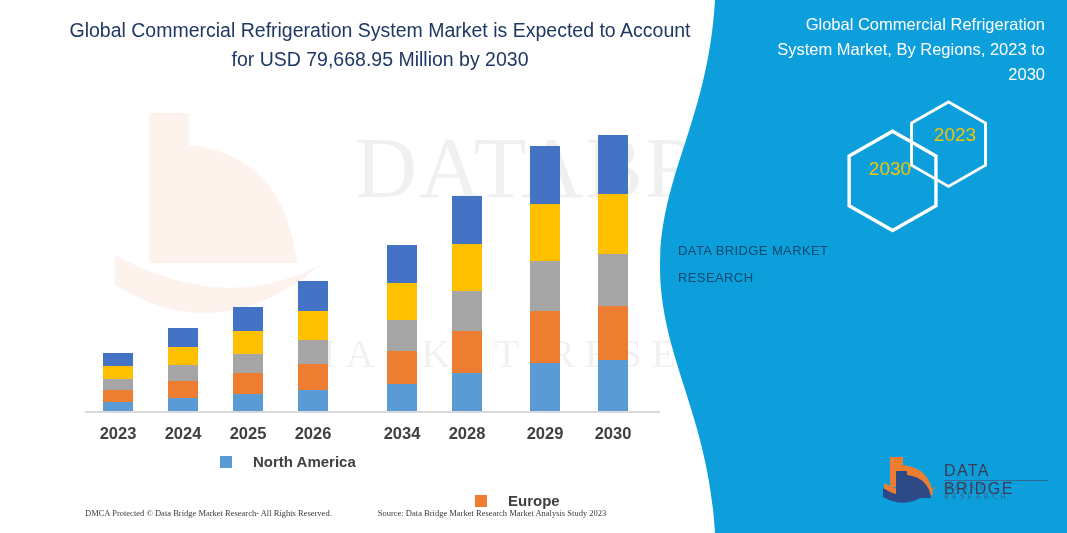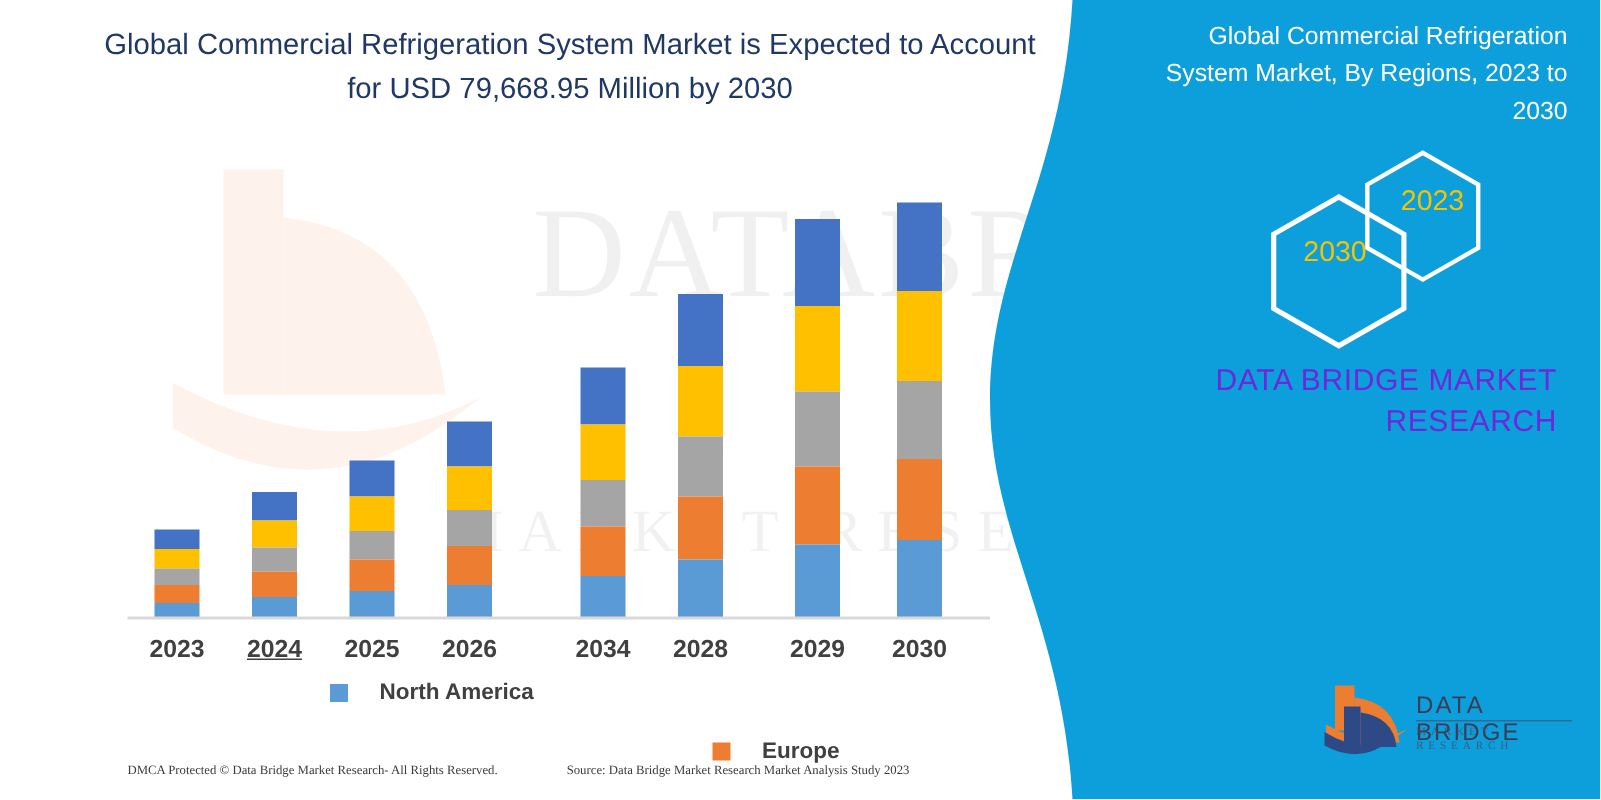--- a/index.html
+++ b/index.html
@@ -84,22 +84,22 @@
     position:absolute; right:22px; top:12px; width:290px;
     text-align:right; color:#ffffff; font-size:16.5px; line-height:25px;
   }
 
   .hex-label {
     position:absolute; color:#F5C400; font-size:19px;
     text-align:center; width:80px;
   }
 
   #brand-line1, #brand-line2 {
-    position:absolute; width:360px; text-align:right;
-    color:#6d28d9; font-size:20px; letter-spacing:.4px;
+    position:absolute; width:360px; text-align:left;
+    color:#0c4a6e; font-size:13px; letter-spacing:.4px;
   }
   #brand-line1 { left:18px; top:243px; }
   #brand-line2 { left:18px; top:270px; }
 
   #logo-box { position:absolute; left:222px; top:452px; width:172px; height:56px; }
   #logo-text-main {
     position:absolute; left:62px; top:10px;
     font-size:16px; letter-spacing:1.4px; color:#3C3C55;
     font-family:Liberation Sans, sans-serif;
   }
@@ -179,21 +179,21 @@
           <div class="seg" style="height: 59.4196px; background: rgb(68, 114, 196);"></div>
           <div class="seg" style="height: 59.4196px; background: rgb(255, 192, 0);"></div>
           <div class="seg" style="height: 52.429px; background: rgb(165, 165, 165);"></div>
           <div class="seg" style="height: 54.1767px; background: rgb(237, 125, 49);"></div>
           <div class="seg" style="height: 51.5552px; background: rgb(91, 155, 213);"></div>
         </div>
       </div>
     <div id="axis-line"></div>
     <div id="x-labels">
         <div class="x-label" style="left: 3px;">2023</div>
-        <div class="x-label" style="left: 68px; text-decoration: underline;">2024</div>
+        <div class="x-label" style="left: 68px;">2024</div>
         <div class="x-label" style="left: 133px;">2025</div>
         <div class="x-label" style="left: 198px;">2026</div>
         <div class="x-label" style="left: 287px;">2034</div>
         <div class="x-label" style="left: 352px;">2028</div>
         <div class="x-label" style="left: 430px;">2029</div>
         <div class="x-label" style="left: 498px;">2030</div>
       </div>
     <div id="legend">
         <div class="legend-item" style="left: 135px;">
           <span class="legend-swatch" style="background: rgb(91, 155, 213);"></span>

